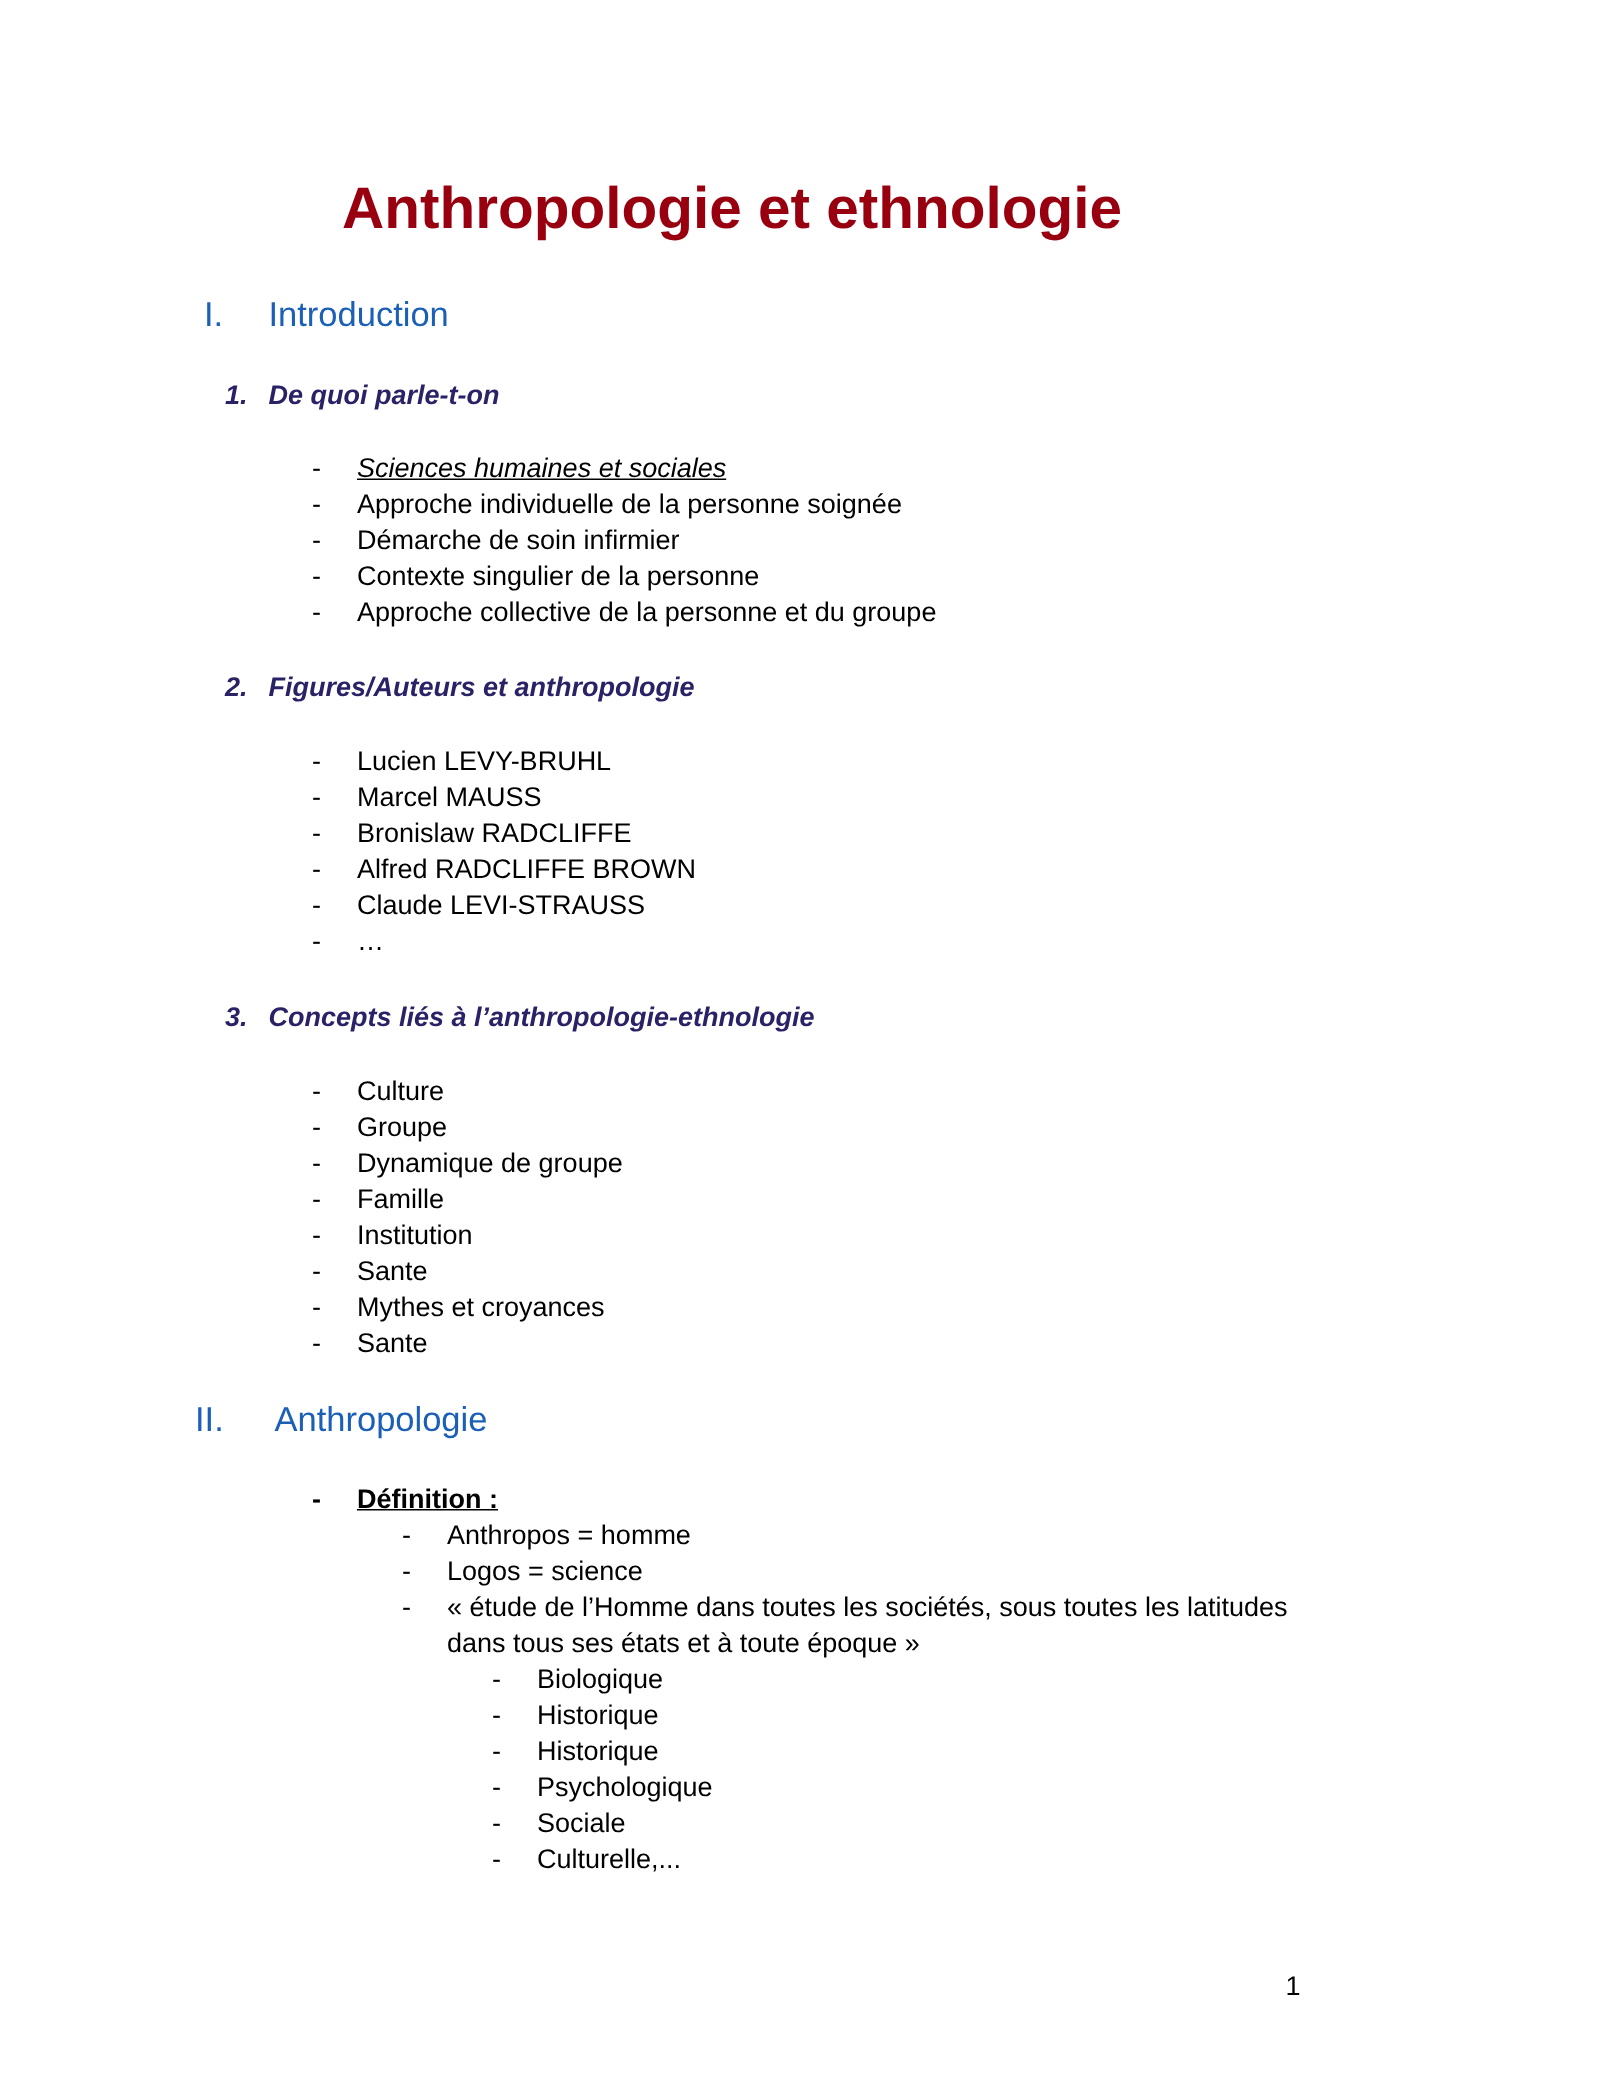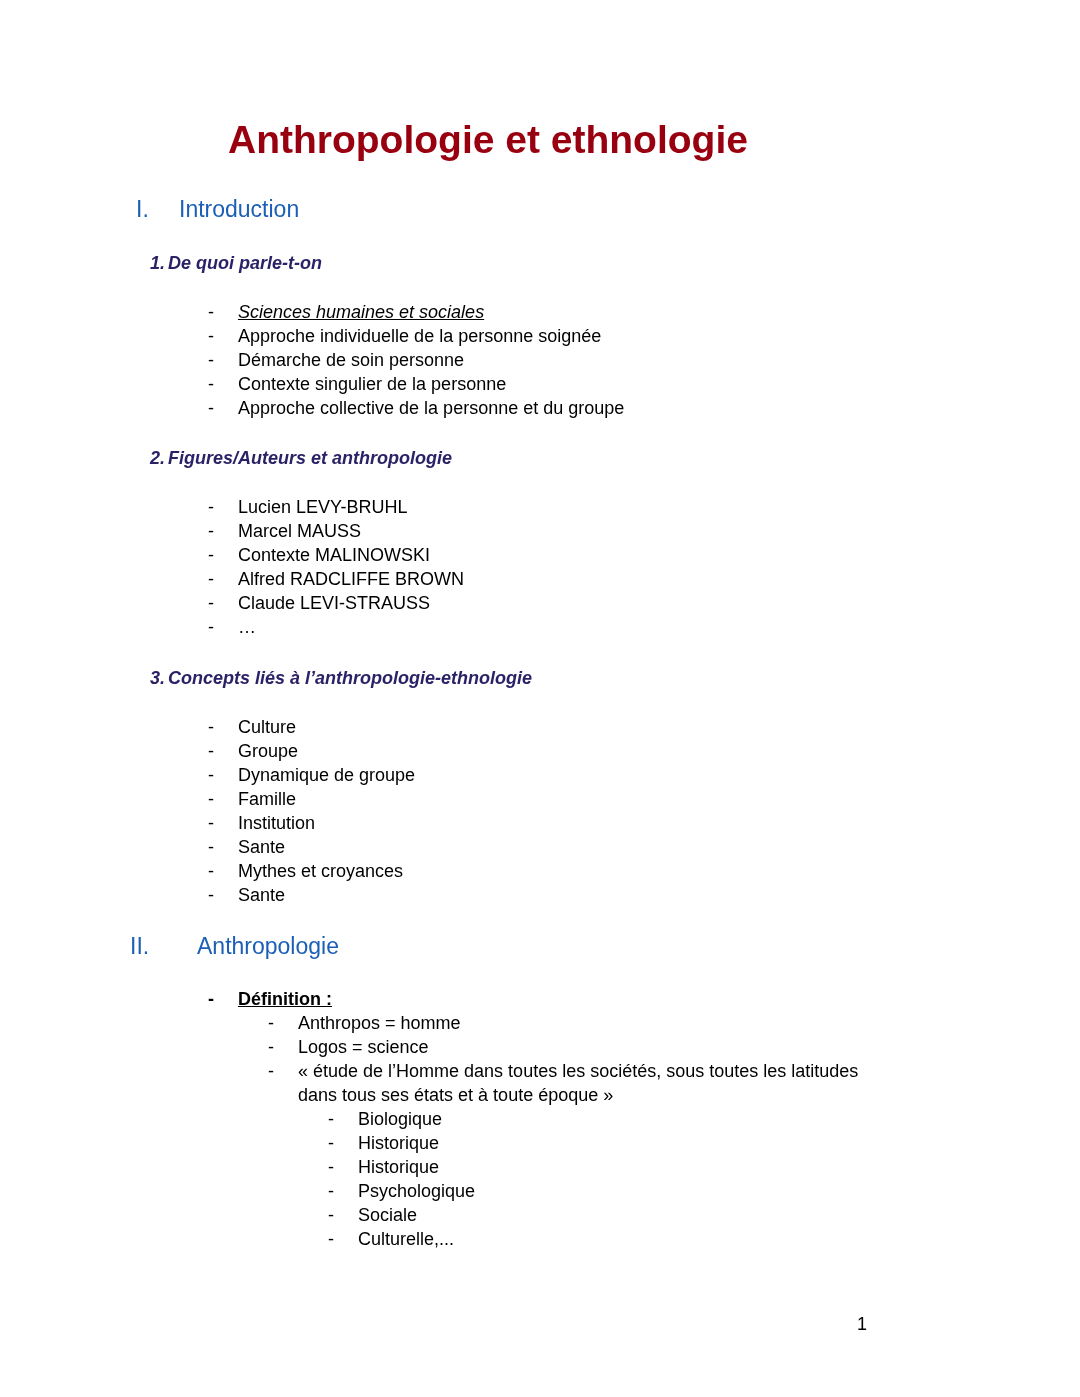--- a/index.html
+++ b/index.html
@@ -54,21 +54,21 @@
       color: #2a2266;
       white-space: nowrap;
     }
     .h2 .num {
       position: absolute;
       left: 0;
       top: 0;
     }
     .h2 .label {
       position: absolute;
-      left: 18px;
+      left: 29px;
       top: 0;
     }
     .list {
       position: absolute;
       margin: 0;
       padding: 0;
       list-style: none;
     }
     .list li {
       position: relative;
@@ -133,21 +133,21 @@
     <li>
         <span class="dash">-</span>
         <span class="text underline-italic">Sciences humaines et sociales</span>
       </li>
     <li>
         <span class="dash">-</span>
         <span class="text">Approche individuelle de la personne soignée</span>
       </li>
     <li>
         <span class="dash">-</span>
-        <span class="text">Démarche de soin personne</span>
+        <span class="text">Démarche de soin infirmier</span>
       </li>
     <li>
         <span class="dash">-</span>
         <span class="text">Contexte singulier de la personne</span>
       </li>
     <li>
         <span class="dash">-</span>
         <span class="text">Approche collective de la personne et du groupe</span>
       </li>
   </ul>
@@ -160,21 +160,21 @@
     <li>
         <span class="dash">-</span>
         <span class="text">Lucien LEVY-BRUHL</span>
       </li>
     <li>
         <span class="dash">-</span>
         <span class="text">Marcel MAUSS</span>
       </li>
     <li>
         <span class="dash">-</span>
-        <span class="text">Contexte MALINOWSKI</span>
+        <span class="text">Bronislaw RADCLIFFE</span>
       </li>
     <li>
         <span class="dash">-</span>
         <span class="text">Alfred RADCLIFFE BROWN</span>
       </li>
     <li>
         <span class="dash">-</span>
         <span class="text">Claude LEVI-STRAUSS</span>
       </li>
     <li>
@@ -217,21 +217,21 @@
         <span class="text">Mythes et croyances</span>
       </li>
     <li>
         <span class="dash">-</span>
         <span class="text">Sante</span>
       </li>
   </ul>
 
   <div class="h1" style="left:130px; top:933px;">
     <span class="num">II.</span>
-    <span class="label" style="left:67px;">Anthropologie</span>
+    <span class="label" style="left:53px;">Anthropologie</span>
   </div>
 
   <ul class="list" style="left:208px; top:987px;">
     <li>
         <span class="dash bold-dash">-</span>
         <span class="text bold-underline">Définition :</span>
       </li>
   </ul>
 
   <ul class="list" style="left:268px; top:1011px;">

